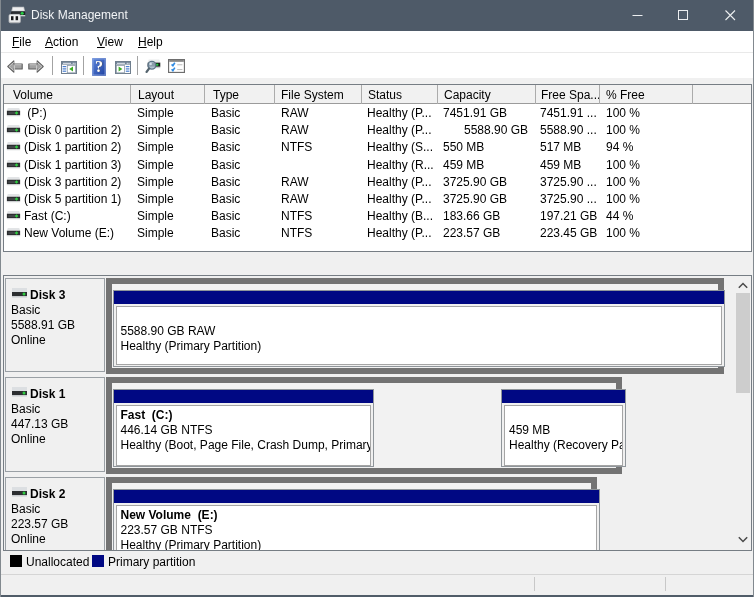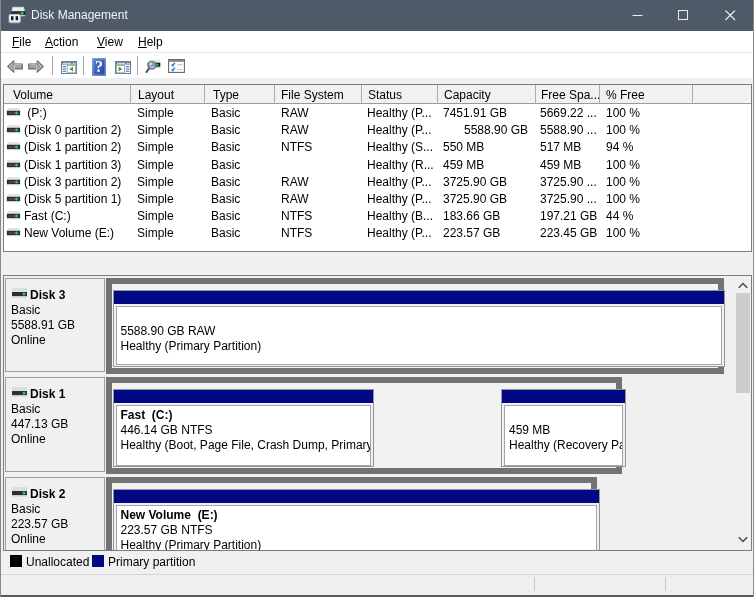--- a/index.html
+++ b/index.html
@@ -198,21 +198,21 @@
         <rect x="2.5" y="5" width="9" height="1.2" fill="#55585c"></rect>
         <path d="M12 3.5 L14 5.5 L12 7.5 L10 5.5 Z" fill="#2ecc40"></path>
         <rect x="1" y="8" width="15" height="1.2" fill="#caccce"></rect>
       </svg>
       <div class="lc" style="left:20px">&nbsp;(P:)</div>
       <div class="lc" style="left:133px">Simple</div>
       <div class="lc" style="left:207px">Basic</div>
       <div class="lc" style="left:277px">RAW</div>
       <div class="lc" style="left:363px">Healthy (P...</div>
       <div class="lc" style="left:439px">7451.91 GB</div>
-      <div class="lc" style="left:536px">5669.22 ...</div>
+      <div class="lc" style="left:536px">7451.91 ...</div>
       <div class="lc" style="left:602px">100 %</div>
     </div>
   <div class="lrow" style="left:0;top:37.2px;width:747px">
       <svg class="volicon" width="15" height="9" viewBox="0 0 17 10">
         <path d="M2 0 L15 0 L16 3 L1 3 Z" fill="#e2e4e6"></path>
         <rect x="1" y="3" width="15" height="5" fill="#2c2e30"></rect>
         <rect x="2.5" y="5" width="9" height="1.2" fill="#55585c"></rect>
         <path d="M12 3.5 L14 5.5 L12 7.5 L10 5.5 Z" fill="#2ecc40"></path>
         <rect x="1" y="8" width="15" height="1.2" fill="#caccce"></rect>
       </svg>

